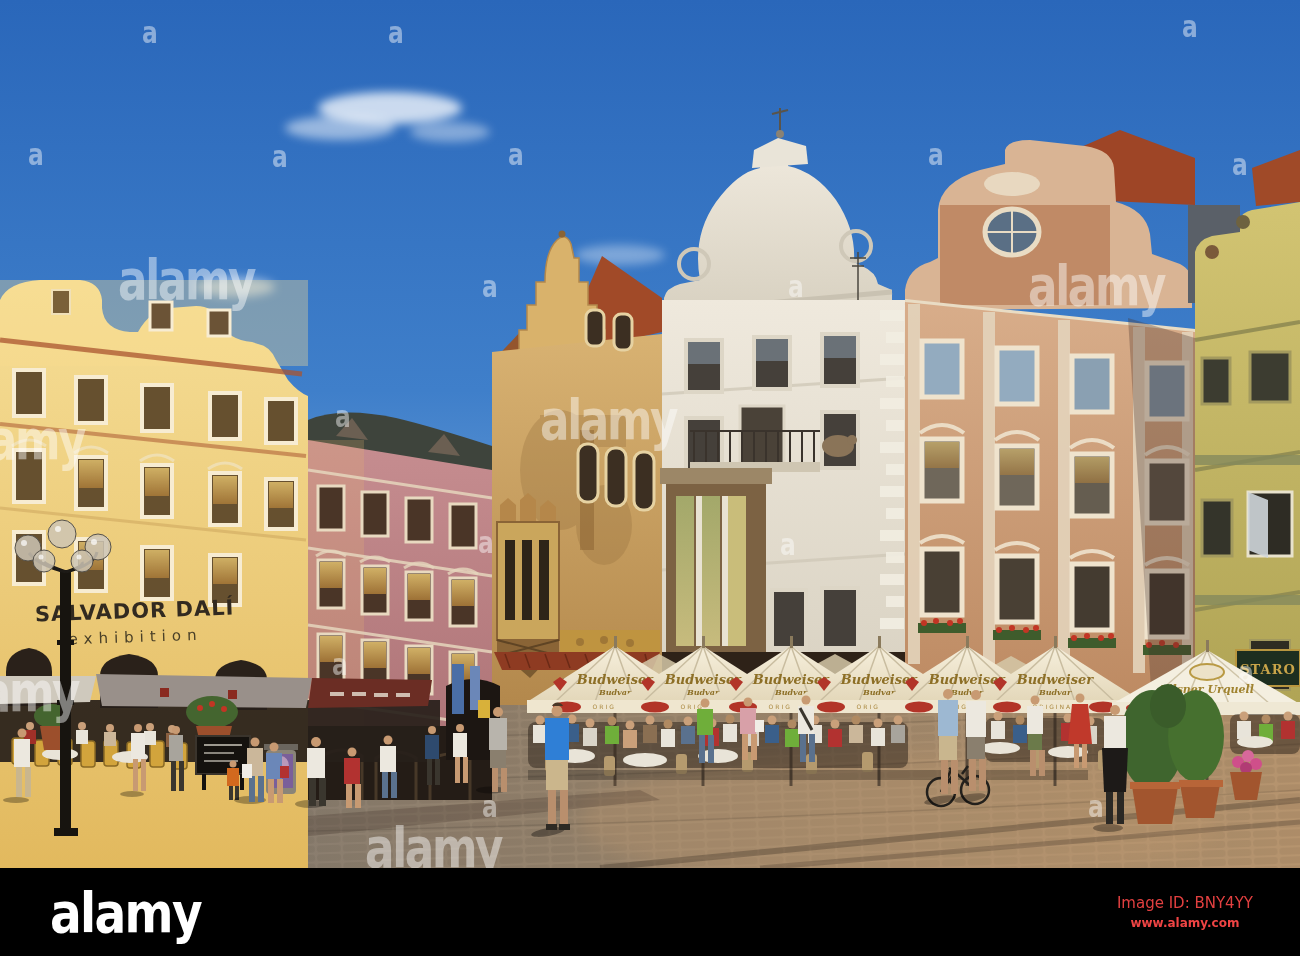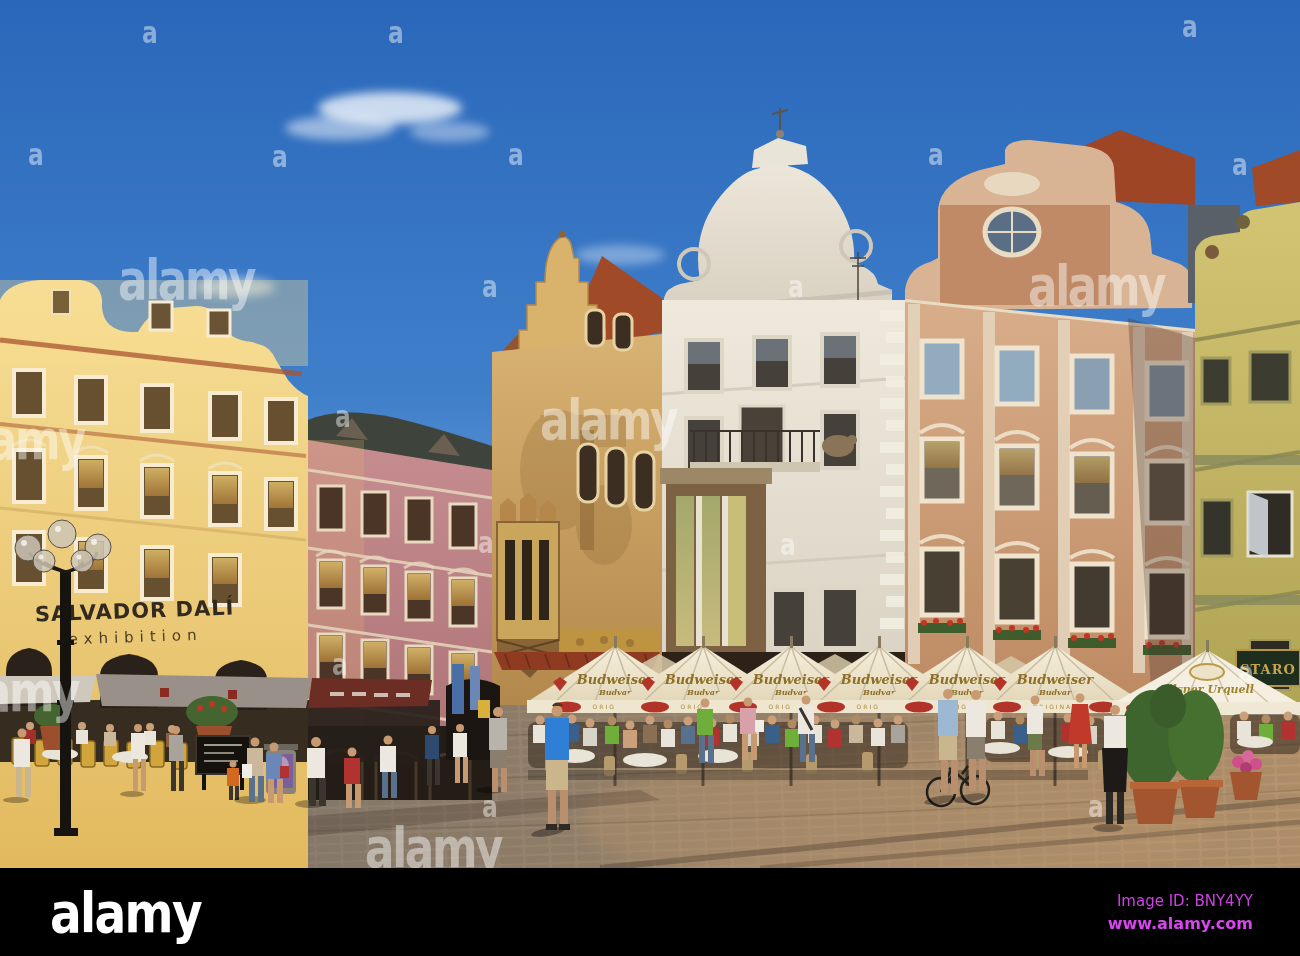--- a/index.html
+++ b/index.html
@@ -5,23 +5,23 @@
   html,body{margin:0;padding:0;background:#222;}
   .stage{position:relative;width:1300px;height:956px;overflow:hidden;background:#000;font-family:"DejaVu Sans",sans-serif;}
   .photo{position:absolute;top:0;left:0;}
   .wm{position:absolute;color:rgba(255,255,255,0.45);font-weight:bold;font-family:"DejaVu Sans",sans-serif;
       transform:scaleX(.78);transform-origin:left top;pointer-events:none;user-select:none;z-index:5;line-height:1;}
   .wm-l{font-size:56px;letter-spacing:-3px;}
   .wm-s{font-size:30px;}
   .footer{position:absolute;left:0;bottom:0;width:1300px;height:88px;background:#000;z-index:10;
           display:flex;align-items:center;justify-content:space-between;box-sizing:border-box;padding:0 47px 0 50px;}
   .logo{color:#fff;font-weight:bold;font-size:56px;letter-spacing:-2px;transform:scaleX(.84);transform-origin:left center;}
-  .ids{text-align:right;color:#d946ef;}
+  .ids{text-align:right;color:#ef4444;}
   .ids .id-line{font-size:15px;font-weight:400;opacity:.95;margin-bottom:4px;}
-  .ids .url-line{font-size:16px;font-weight:bold;}
+  .ids .url-line{font-size:12px;font-weight:bold;text-align:center;}
   svg text{font-family:"DejaVu Sans",sans-serif;}
   svg .script{font-family:"DejaVu Serif",serif;font-style:italic;font-weight:bold;}
 </style>
 </head>
 <body>
 
 <div class="stage">
 
 <svg class="photo" width="1300" height="868" viewBox="0 0 1300 868">
 <defs>

